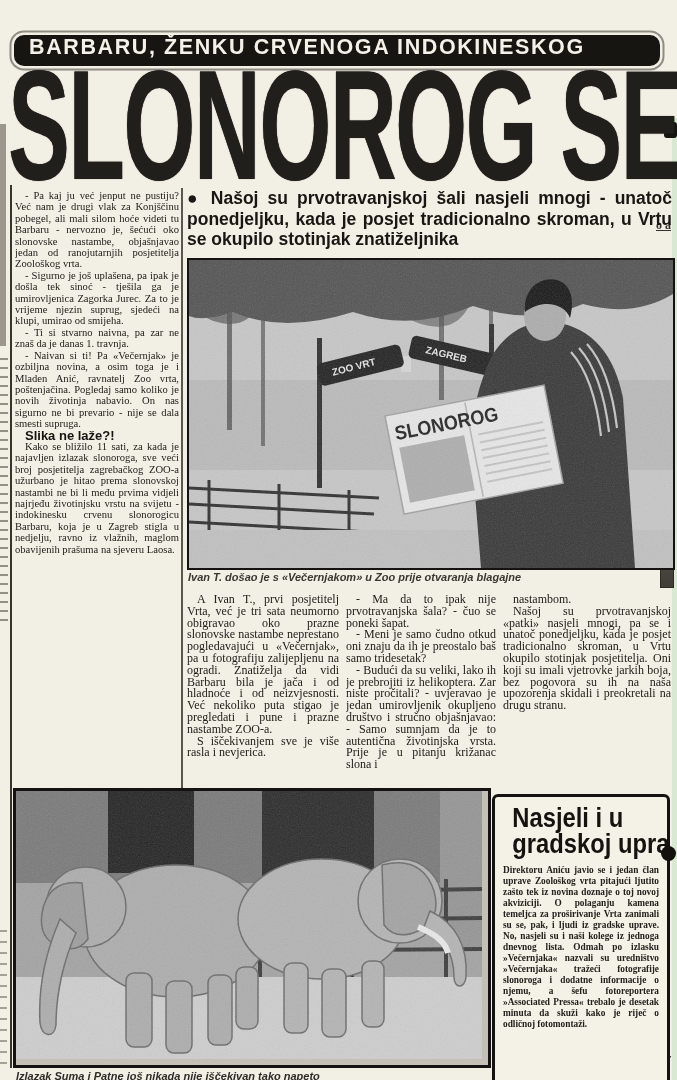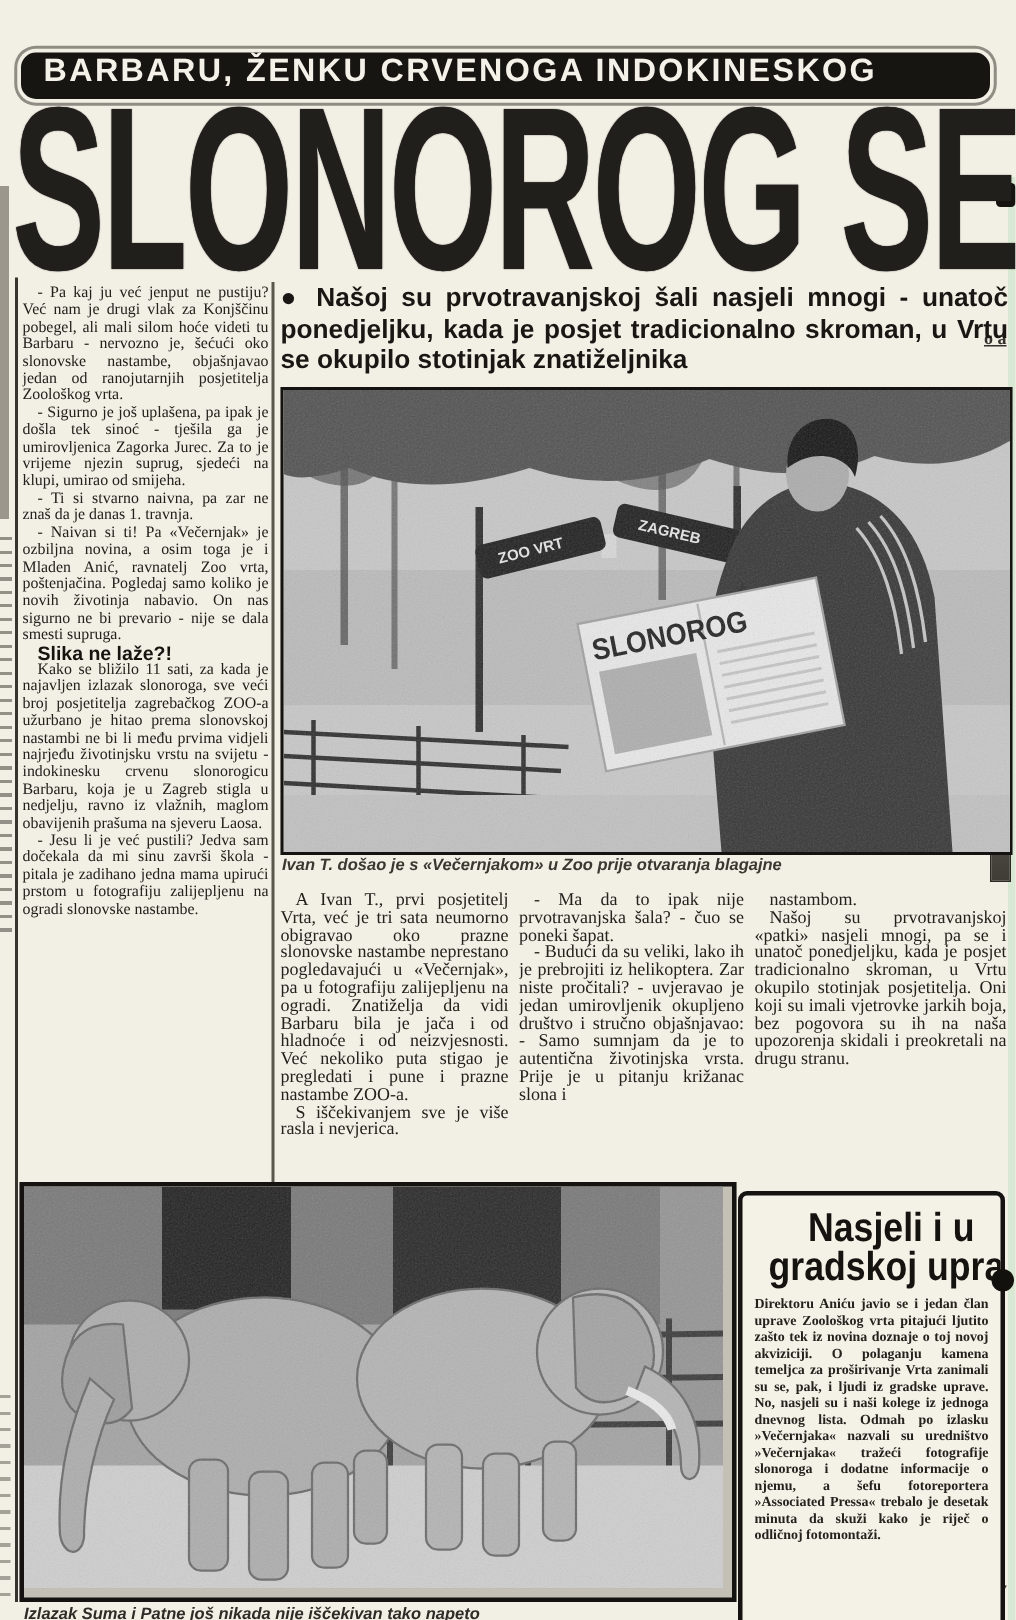--- a/index.html
+++ b/index.html
@@ -87,21 +87,21 @@
     font-family:"Liberation Sans",sans-serif;font-weight:bold;font-style:italic;
     font-size:11px;color:#2e2c26;white-space:nowrap;
   }
   
   .sidebar-box{
     left:492px;top:794px;width:178px;height:300px;box-sizing:border-box;
     border:3px solid #141311;border-radius:6px;background:#f4f1e7;
     padding:8px 8px 0 8px;overflow:hidden;
   }
   .sidebar-title{
-    text-align:right;font-family:"Liberation Sans",sans-serif;font-weight:bold;
+    text-align:left;font-family:"Liberation Sans",sans-serif;font-weight:bold;
     font-size:27px;line-height:.98;color:#14130f;margin-bottom:7px;
   }
   .sidebar-title .tline{display:block;white-space:nowrap;transform:scaleX(0.88);transform-origin:center;}
   .sidebar-body{
     font-family:Liberation Serif, serif;font-weight:bold;
     font-size:9.3px;line-height:11px;text-align:justify;color:#23221d;
   }
   .box-notch{left:661px;top:846px;width:15px;height:15px;background:#12110d;border-radius:50%;}
 </style>
 </head>
@@ -130,21 +130,20 @@
 
 <div class="abs center-rule"></div>
 
 <div class="abs leftcol">
   <p>- Pa kaj ju već jenput ne pustiju? Već nam je drugi vlak za Konjščinu pobegel, ali mali silom hoće videti tu Barbaru - nervozno je, šećući oko slonovske nastambe, objašnjavao jedan od ranojutarnjih posjetitelja Zoološkog vrta.</p>
   <p>- Sigurno je još uplašena, pa ipak je došla tek sinoć - tješila ga je umirovljenica Zagorka Jurec. Za to je vrijeme njezin suprug, sjedeći na klupi, umirao od smijeha.</p>
   <p>- Ti si stvarno naivna, pa zar ne znaš da je danas 1. travnja.</p>
   <p>- Naivan si ti! Pa «Večernjak» je ozbiljna novina, a osim toga je i Mladen Anić, ravnatelj Zoo vrta, poštenjačina. Pogledaj samo koliko je novih životinja nabavio. On nas sigurno ne bi prevario - nije se dala smesti supruga.</p>
   <p class="crosshead">Slika ne laže?!</p>
   <p>Kako se bližilo 11 sati, za kada je najavljen izlazak slonoroga, sve veći broj posjetitelja zagrebačkog ZOO-a užurbano je hitao prema slonovskoj nastambi ne bi li među prvima vidjeli najrjeđu životinjsku vrstu na svijetu - indokinesku crvenu slonorogicu Barbaru, koja je u Zagreb stigla u nedjelju, ravno iz vlažnih, maglom obavijenih prašuma na sjeveru Laosa.</p>
-  <p>- Jesu li je već pustili? Jedva sam dočekala da mi sinu završi škola - pitala je zadihano jedna mama upirući prstom u fotografiju zalijepljenu na ogradi slonovske nastambe.</p>
 </div>
 
 <div class="abs main-photo">
   <svg width="484" height="308" viewBox="0 0 484 308">
     <defs>
       <filter id="grain">
           <feTurbulence type="fractalNoise" baseFrequency="0.9" numOctaves="2" stitchTiles="stitch"></feTurbulence>
           <feColorMatrix type="saturate" values="0"></feColorMatrix>
           <feComponentTransfer>
             <feFuncA type="linear" slope="0.22" intercept="0"></feFuncA>
@@ -221,20 +220,21 @@
   </svg>
 </div>
 <div class="abs photo-caption">Ivan T. došao je s «Večernjakom» u Zoo prije otvaranja blagajne</div>
 
 <div class="abs bodycol col1">
   <p>A Ivan T., prvi posjetitelj Vrta, već je tri sata neumorno obigravao oko prazne slonovske nastambe neprestano pogledavajući u «Večernjak», pa u fotografiju zalijepljenu na ogradi. Znatiželja da vidi Barbaru bila je jača i od hladnoće i od neizvjesnosti. Već nekoliko puta stigao je pregledati i pune i prazne nastambe ZOO-a.</p>
   <p>S iščekivanjem sve je više rasla i nevjerica.</p>
 </div>
 <div class="abs bodycol col2">
   <p>- Ma da to ipak nije prvotravanjska šala? - čuo se poneki šapat.</p>
+  <p>- Meni je samo čudno otkud oni znaju da ih je preostalo baš samo tridesetak?</p>
   <p>- Budući da su veliki, lako ih je prebrojiti iz helikoptera. Zar niste pročitali? - uvjeravao je jedan umirovljenik okupljeno društvo i stručno objašnjavao: - Samo sumnjam da je to autentična životinjska vrsta. Prije je u pitanju križanac slona i</p>
 </div>
 <div class="abs bodycol col3">
   <p>nastambom.</p>
   <p>Našoj su prvotravanjskoj «patki» nasjeli mnogi, pa se i unatoč ponedjeljku, kada je posjet tradicionalno skroman, u Vrtu okupilo stotinjak posjetitelja. Oni koji su imali vjetrovke jarkih boja, bez pogovora su ih na naša upozorenja skidali i preokretali na drugu stranu.</p>
 </div>
 
 <div class="abs ele-photo">
   <svg width="466" height="268" viewBox="0 0 466 268">
     <rect width="466" height="268" fill="#a8a499"></rect>

